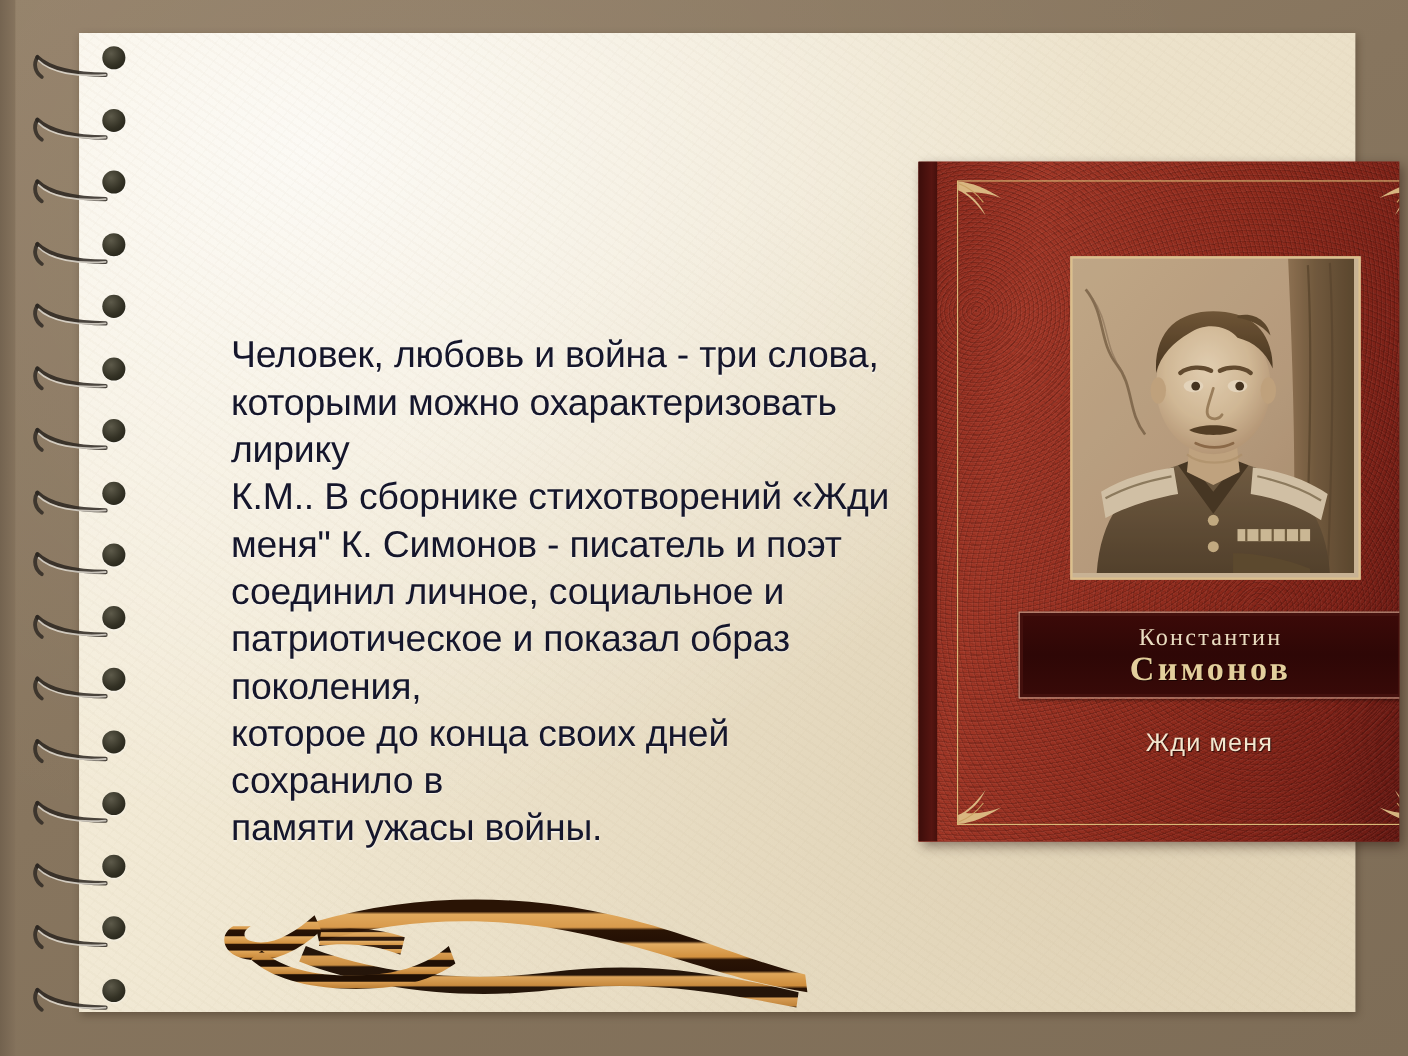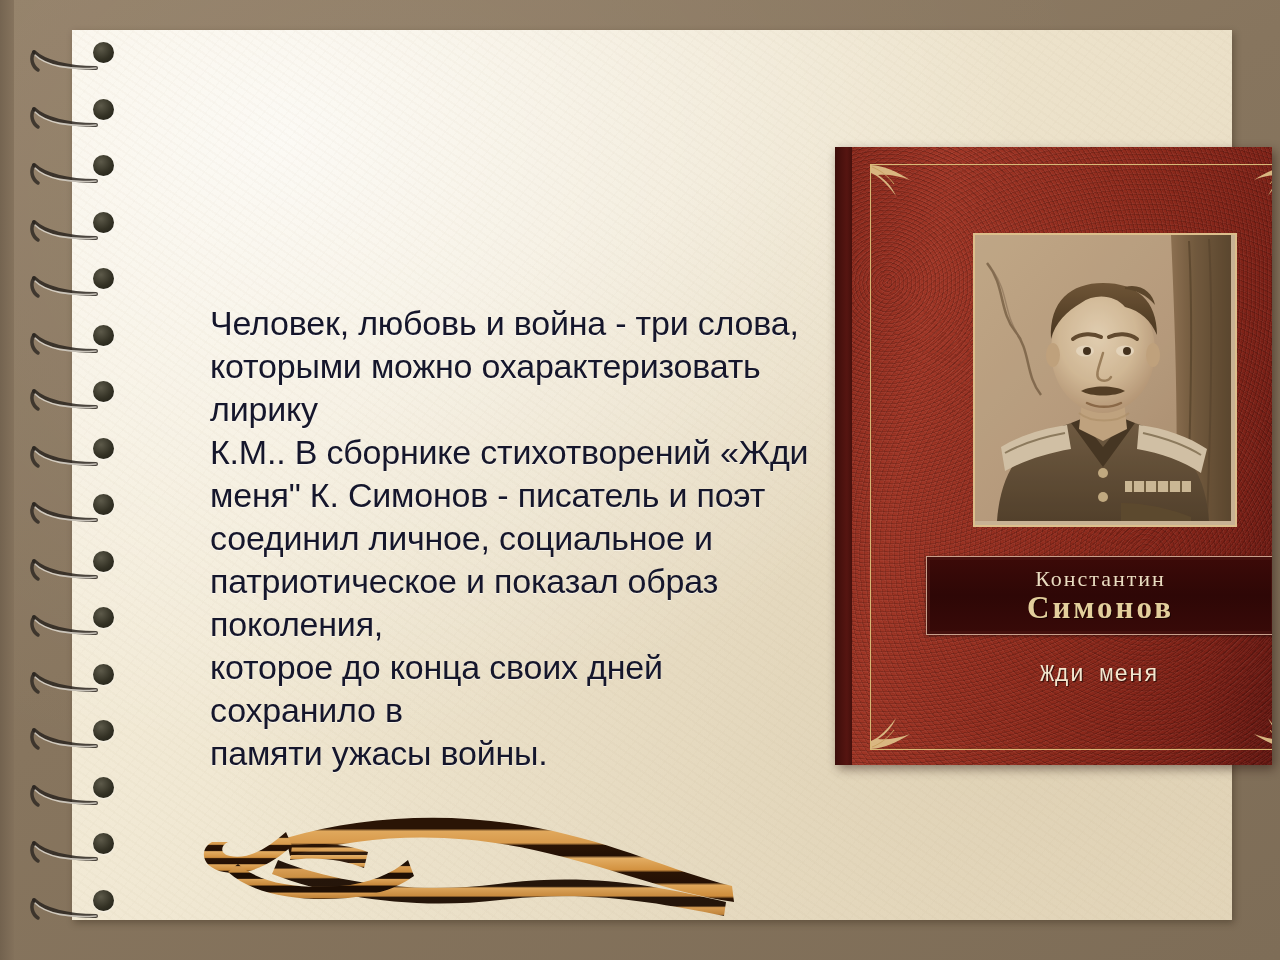--- a/index.html
+++ b/index.html
@@ -190,21 +190,21 @@
     letter-spacing: 3px;
     line-height: 33px;
     text-shadow: 1px 1px 0 #1c0504;
   }
   #book-title {
     position: absolute;
     left: 55px;
     top: 497px;
     width: 347px;
     text-align: center;
-    font-family: Liberation Mono, monospace;
+    font-family: Liberation Sans, sans-serif;
     color: #f3e7cf;
     font-size: 23px;
     letter-spacing: 1px;
     text-shadow: 1px 1px 1px rgba(30,6,4,0.85);
   }
 </style>
 </head>
 <body>
 
 <div id="slide">

